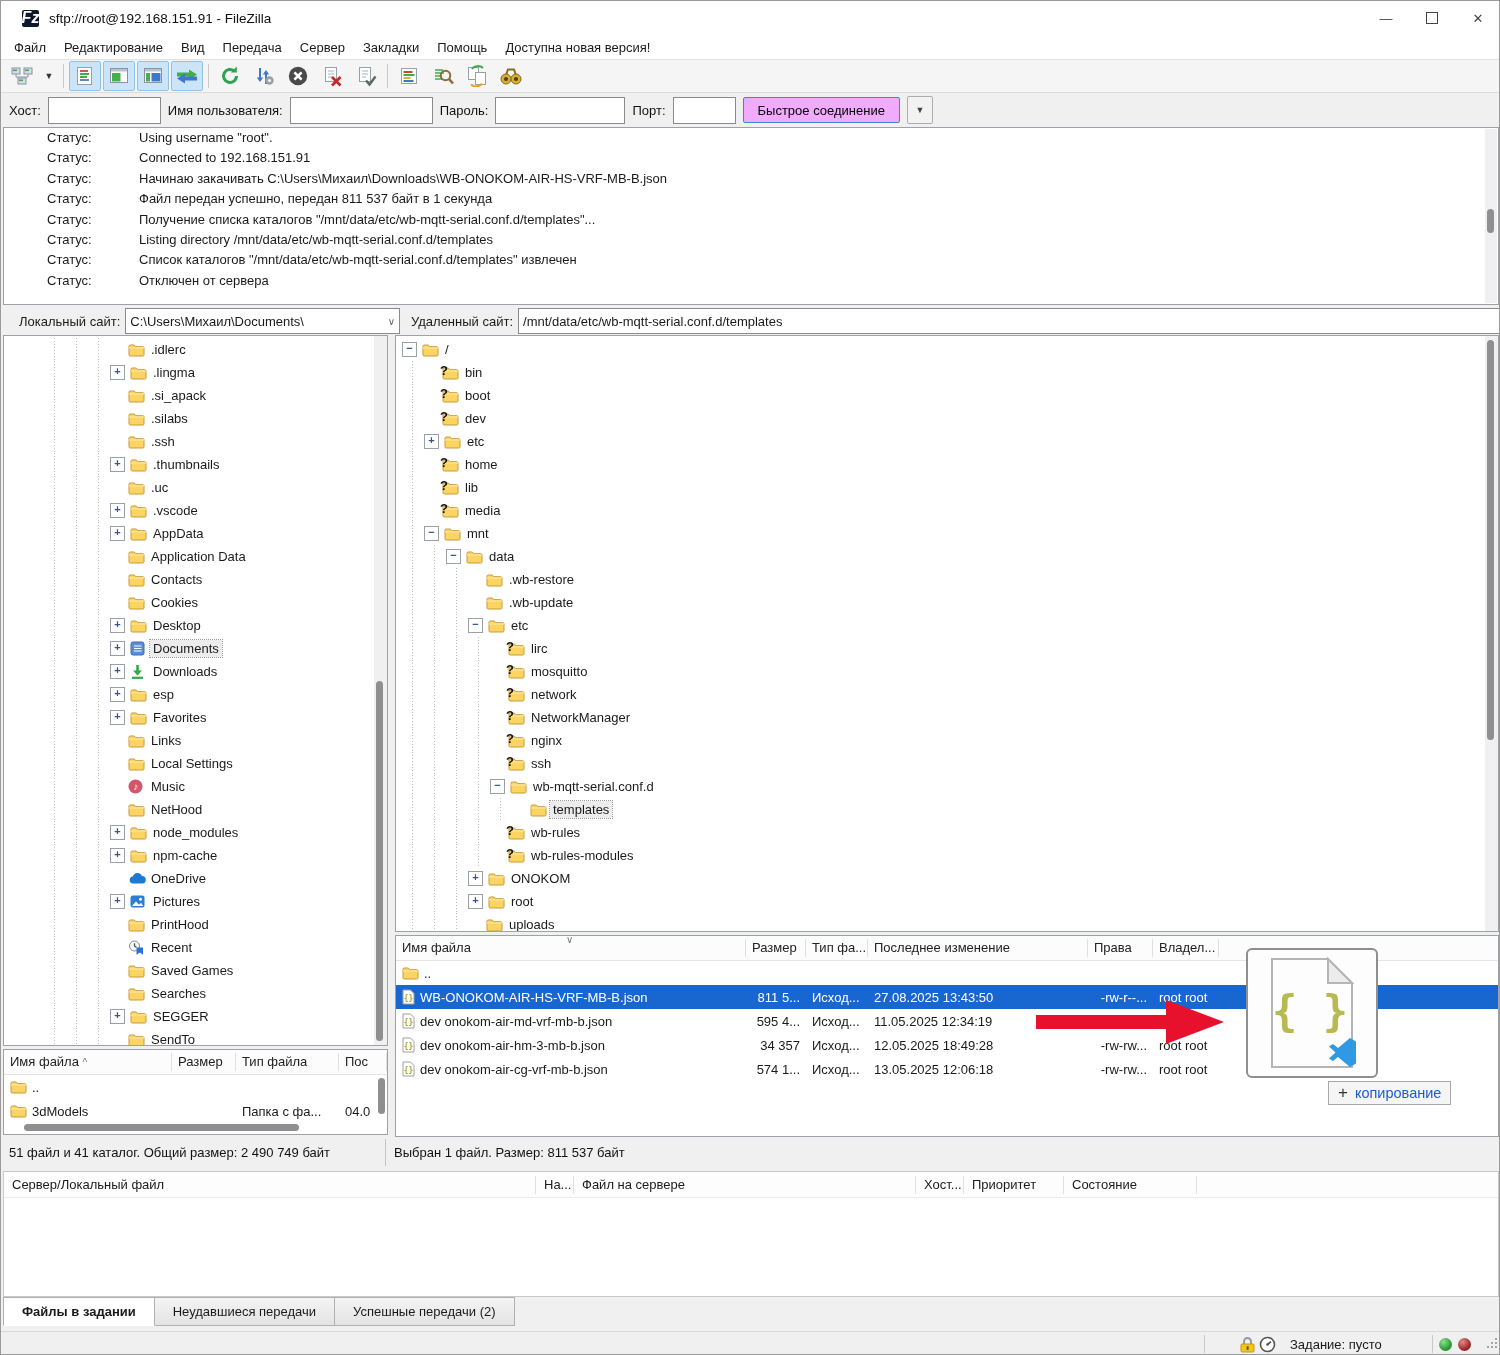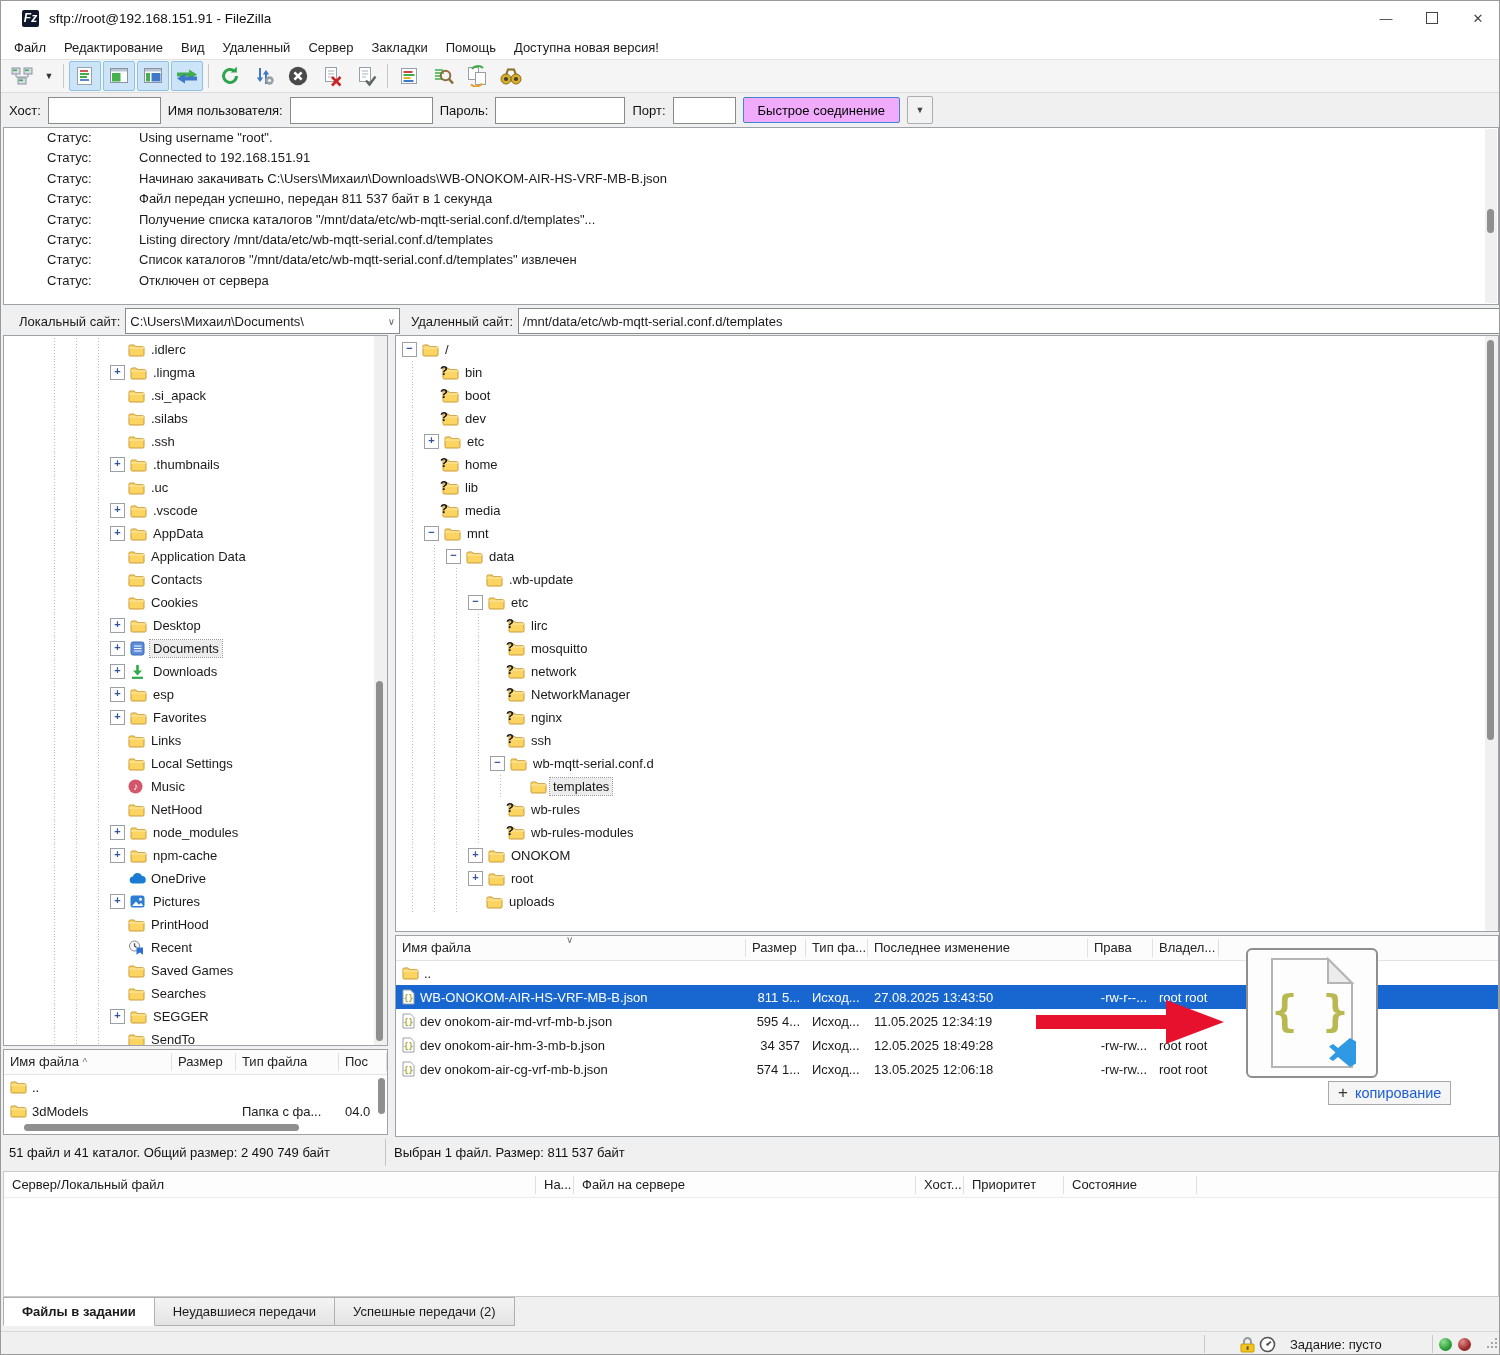--- a/index.html
+++ b/index.html
@@ -3,21 +3,21 @@
 <meta charset="utf-8">
 <style>
   html,body{margin:0;padding:0;background:#cfcfcf;}
   #app{position:relative;width:1500px;height:1355px;background:#f0f0f0;
        font-family:"Liberation Sans","DejaVu Sans",sans-serif;font-size:13px;color:#1a1a1a;
        border:1px solid #9a9a9a;box-sizing:border-box;overflow:hidden;}
   .abs{position:absolute;box-sizing:border-box;}
   
   #titlebar{left:0;top:0;width:1500px;height:34px;background:#fff;display:flex;align-items:center;}
   #fz-logo{width:17px;height:17px;margin-left:21px;background:#0f172a;color:#fff;font-weight:bold;
-           font-style:italic;font-size:12px;display:flex;align-items:center;justify-content:center;border-radius:2px;}
+           font-style:italic;font-size:16px;display:flex;align-items:center;justify-content:center;border-radius:2px;}
   #title-text{margin-left:10px;font-size:13.5px;color:#111;}
   #win-btns{margin-left:auto;display:flex;height:34px;}
   .winbtn{width:46px;height:34px;display:flex;align-items:center;justify-content:center;color:#444;font-size:13px;}
   .maxglyph{width:10px;height:10px;border:1px solid #444;}
   
   #menubar{left:0;top:34px;width:1500px;height:24px;background:#fff;display:flex;align-items:center;padding-left:4px;}
   .menu-item{padding:3px 9px;white-space:nowrap;}
   
   #toolbar{left:0;top:58px;width:1500px;height:34px;background:#f5f5f5;border-top:1px solid #e3e3e3;
            border-bottom:1px solid #dcdcdc;display:flex;align-items:center;padding-left:4px;}
@@ -115,21 +115,21 @@
           <span class="maxglyph"></span>
         </div>
       <div class="winbtn">✕</div>
     </div>
   </div>
 
   <div class="abs" id="menubar">
       <div class="menu-item">Файл</div>
       <div class="menu-item">Редактирование</div>
       <div class="menu-item">Вид</div>
-      <div class="menu-item">Удаленный</div>
+      <div class="menu-item">Передача</div>
       <div class="menu-item">Сервер</div>
       <div class="menu-item">Закладки</div>
       <div class="menu-item">Помощь</div>
       <div class="menu-item">Доступна новая версия!</div>
     </div>
 
   <div class="abs" id="toolbar">
       <div class="tbtn">
         <span style="display: flex;">
           <svg width="24" height="22">
@@ -867,20 +867,33 @@
         <span class="tcell"></span>
         <span class="tcell"></span>
         <span class="exp">−</span>
         <span class="ticon">
           <svg width="17" height="14" viewBox="0 0 17 14">
             <path d="M1 3.2q0-1.2 1.2-1.2h4.1l1.3 1.7h7.2q1.2 0 1.2 1.2v7q0 1.1-1.2 1.1H2.2Q1 13 1 11.9z" fill="#fcd462" stroke="#c99b37"></path>
             <path d="M1 5h15" stroke="#fbe49a" stroke-width="1.4"></path>
           </svg>
         </span>
         <span class="tlabel">data</span>
+      </div>
+      <div class="tree-row">
+        <span class="tcell"></span>
+        <span class="tcell"></span>
+        <span class="tcell"></span>
+        <span class="exp-spacer"></span>
+        <span class="ticon">
+          <svg width="17" height="14" viewBox="0 0 17 14">
+            <path d="M1 3.2q0-1.2 1.2-1.2h4.1l1.3 1.7h7.2q1.2 0 1.2 1.2v7q0 1.1-1.2 1.1H2.2Q1 13 1 11.9z" fill="#fcd462" stroke="#c99b37"></path>
+            <path d="M1 5h15" stroke="#fbe49a" stroke-width="1.4"></path>
+          </svg>
+        </span>
+        <span class="tlabel">.wb-restore</span>
       </div>
       <div class="tree-row">
         <span class="tcell"></span>
         <span class="tcell"></span>
         <span class="tcell"></span>
         <span class="exp-spacer"></span>
         <span class="ticon">
           <svg width="17" height="14" viewBox="0 0 17 14">
             <path d="M1 3.2q0-1.2 1.2-1.2h4.1l1.3 1.7h7.2q1.2 0 1.2 1.2v7q0 1.1-1.2 1.1H2.2Q1 13 1 11.9z" fill="#fcd462" stroke="#c99b37"></path>
             <path d="M1 5h15" stroke="#fbe49a" stroke-width="1.4"></path>

